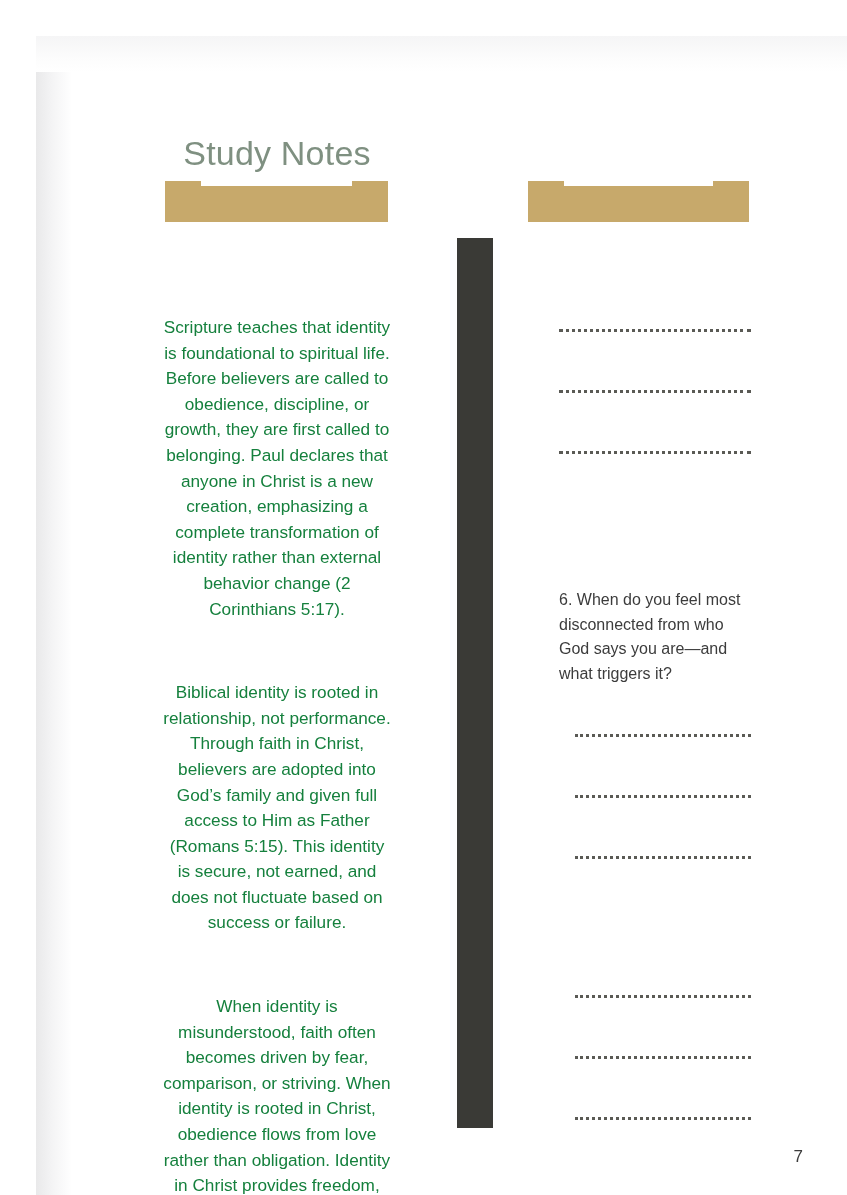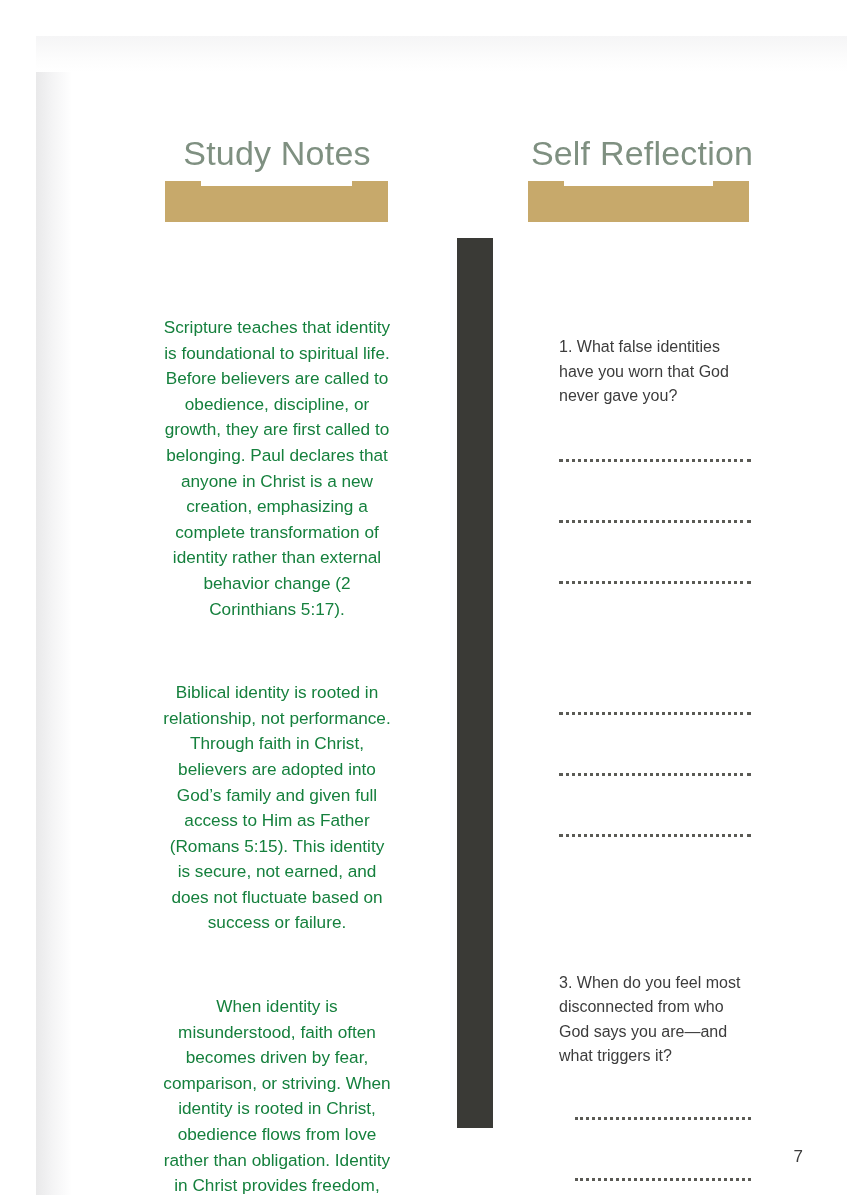--- a/index.html
+++ b/index.html
@@ -150,21 +150,20 @@
 <body>
 
 <div class="page">
 
   <div class="page-edge-left"></div>
   <div class="page-edge-top"></div>
   <div class="page-edge-bottom"></div>
 
   <h1 class="heading" id="heading-left">Study Notes</h1>
 
-  <h1 class="heading" id="heading-right">Self Reflection</h1>
 
   <div class="ornament" id="ornament-left">
     <span class="cap cap-left"></span>
     <span class="bar"></span>
     <span class="cap cap-right"></span>
   </div>
 
   <div class="ornament" id="ornament-right">
     <span class="cap cap-left"></span>
     <span class="bar"></span>
@@ -174,51 +173,43 @@
   <div id="column-divider"></div>
 
   <div id="study-notes-column">
     <p>Scripture teaches that identity is foundational to spiritual life. Before believers are called to obedience, discipline, or growth, they are first called to belonging. Paul declares that anyone in Christ is a new creation, emphasizing a complete transformation of identity rather than external behavior change (2 Corinthians 5:17).</p>
     <p>Biblical identity is rooted in relationship, not performance. Through faith in Christ, believers are adopted into God’s family and given full access to Him as Father (Romans 5:15). This identity is secure, not earned, and does not fluctuate based on success or failure.</p>
     <p>When identity is misunderstood, faith often becomes driven by fear, comparison, or striving. When identity is rooted in Christ, obedience flows from love rather than obligation. Identity in Christ provides freedom, confidence, and stability, forming the foundation for every step of spiritual growth that follows.</p>
   </div>
 
   <div id="reflection-column">
 
-    <div class="question-block" id="question-1">
-      <p class="question-text">1. What false identities have you worn that God never gave you?</p>
+
+    <div class="question-block" id="question-2">
       <div class="answer-lines">
         <div class="answer-line"></div>
         <div class="answer-line"></div>
         <div class="answer-line"></div>
       </div>
     </div>
 
-    <div class="question-block" id="question-2">
-      <div class="answer-lines">
+    <div class="question-block" id="question-3">
+      <p class="question-text">6. When do you feel most disconnected from who God says you are—and what triggers it?</p>
+      <div class="answer-lines inset">
         <div class="answer-line"></div>
         <div class="answer-line"></div>
         <div class="answer-line"></div>
       </div>
     </div>
 
-    <div class="question-block" id="question-3">
-      <p class="question-text">3. When do you feel most disconnected from who God says you are—and what triggers it?</p>
+    <div class="question-block" id="question-4">
       <div class="answer-lines inset">
         <div class="answer-line"></div>
         <div class="answer-line"></div>
         <div class="answer-line"></div>
       </div>
     </div>
 
-    <div class="question-block" id="question-4">
-      <div class="answer-lines inset">
-        <div class="answer-line"></div>
-        <div class="answer-line"></div>
-        <div class="answer-line"></div>
-      </div>
-    </div>
-
   </div>
 
   <div id="page-number">7</div>
 
 </div>
 
 </body></html>

